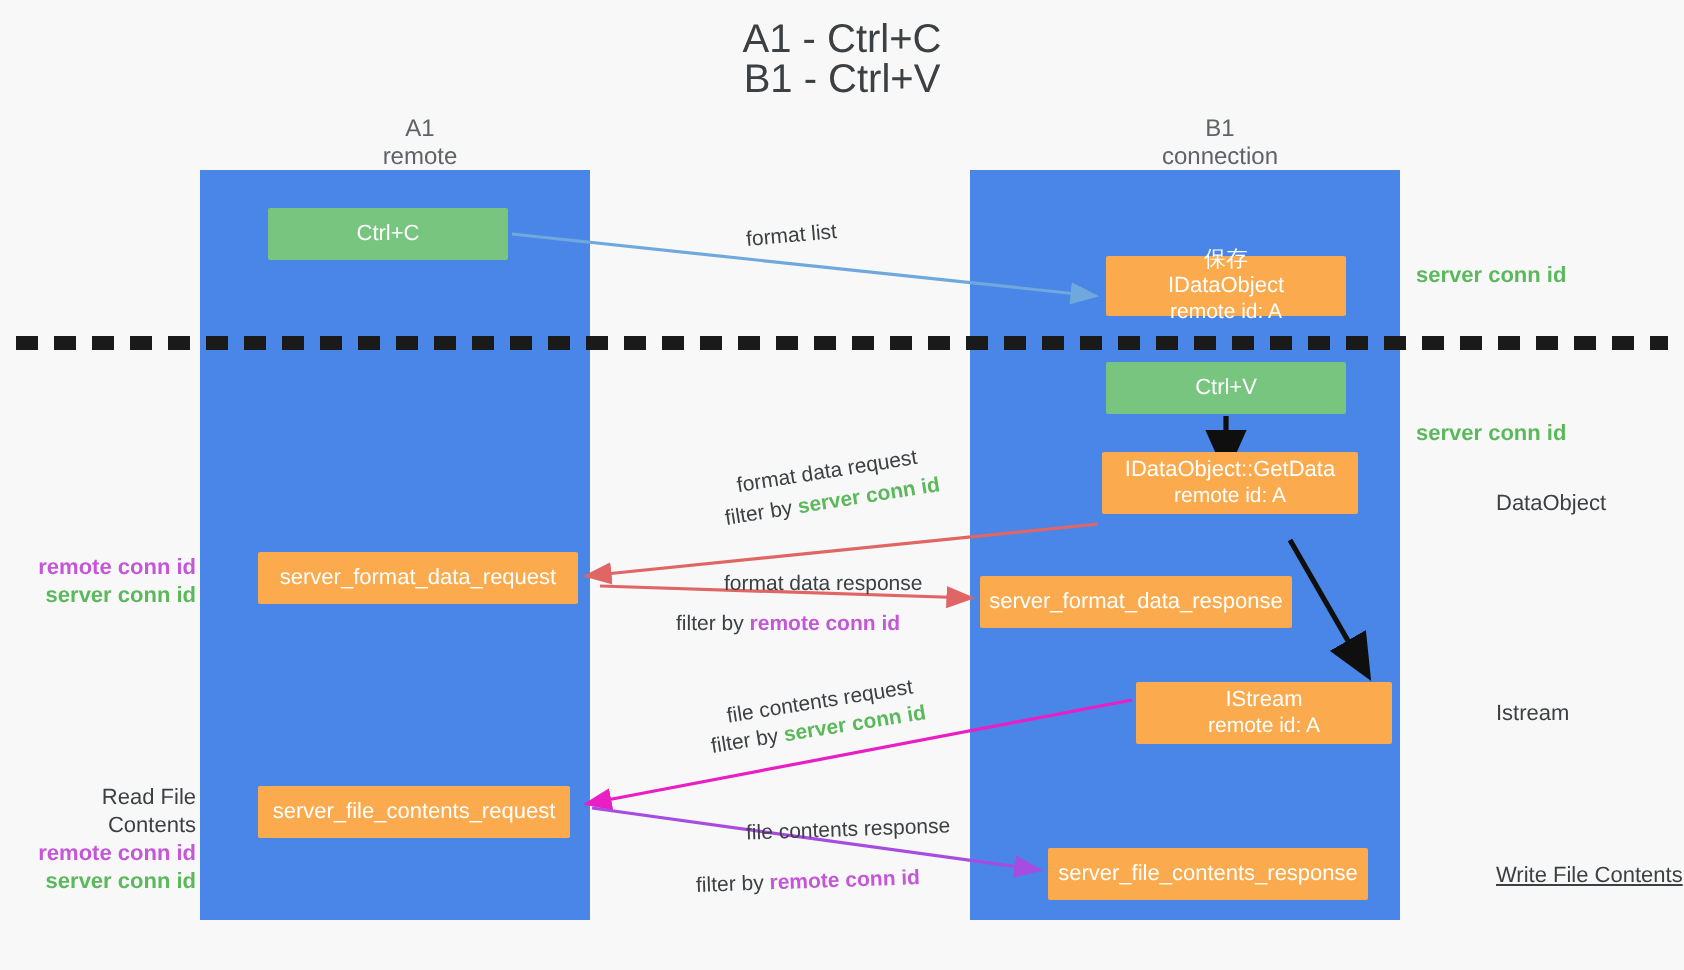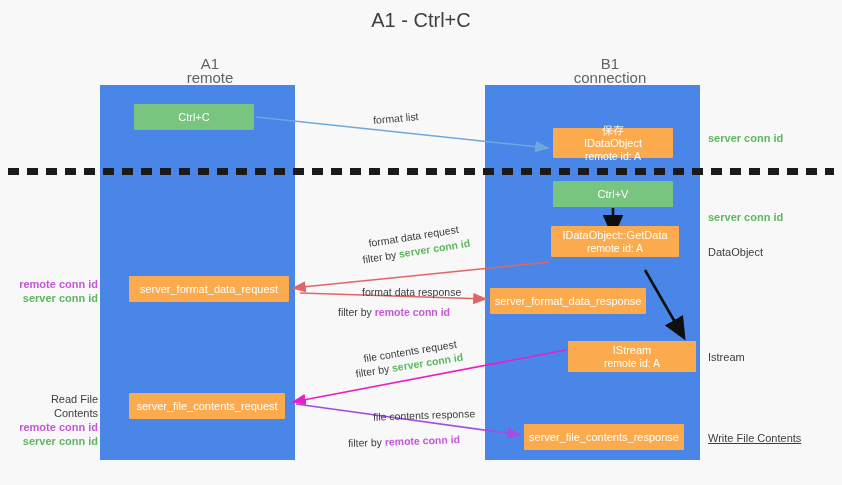--- a/index.html
+++ b/index.html
@@ -30,21 +30,21 @@
     width: 842px;
     text-align: center;
     font-size: 20px;
     line-height: 20px;
     color: #3c4043;
   }
 
   
   .col-head {
     text-align: center;
-    font-size: 15px;
+    font-size: 12px;
     line-height: 14px;
     color: #5f6368;
   }
   #head-a1 { left: 130px; top: 57px; width: 160px; }
   #head-b1 { left: 530px; top: 57px; width: 160px; }
 
   
   .lane {
     background: #4a86e8;
   }
@@ -79,21 +79,21 @@
   #box-filereq { left: 129px; top: 393px; width: 156px; height: 26px; }
   #box-fileresp{ left: 524px; top: 424px; width: 160px; height: 26px; }
 
   
   .side-label {
     font-size: 11px;
     line-height: 14px;
   }
   .green-txt  { color: #5cb85c; font-weight: bold; }
   .purple-txt { color: #c457d8; font-weight: bold; }
-  .plain-txt  { color: #3c4043; }
+  .plain-txt  { color: #3c4043; margin-left: 40px; }
 
   #lbl-server-1 { left: 708px; top: 131px; }
   #lbl-server-2 { left: 708px; top: 210px; }
   #lbl-dataobject { left: 708px; top: 245px; }
   #lbl-istream  { left: 708px; top: 350px; }
   #lbl-writefile{ left: 708px; top: 431px; text-decoration: underline; }
 
   #lbl-left-1 { left: 10px; top: 277px; width: 88px; text-align: right; }
   #lbl-left-2 { left: 10px; top: 392px; width: 88px; text-align: right; }
 
@@ -133,20 +133,21 @@
     pointer-events: none;
   }
 </style>
 </head>
 <body>
 
 <div id="canvas">
 
   <div class="abs" id="title">
     <div>A1 - Ctrl+C</div>
+    <div>B1 - Ctrl+V</div>
   </div>
 
   <div class="abs col-head" id="head-a1">
     <div>A1</div>
     <div>remote</div>
   </div>
   <div class="abs col-head" id="head-b1">
     <div>B1</div>
     <div>connection</div>
   </div>

